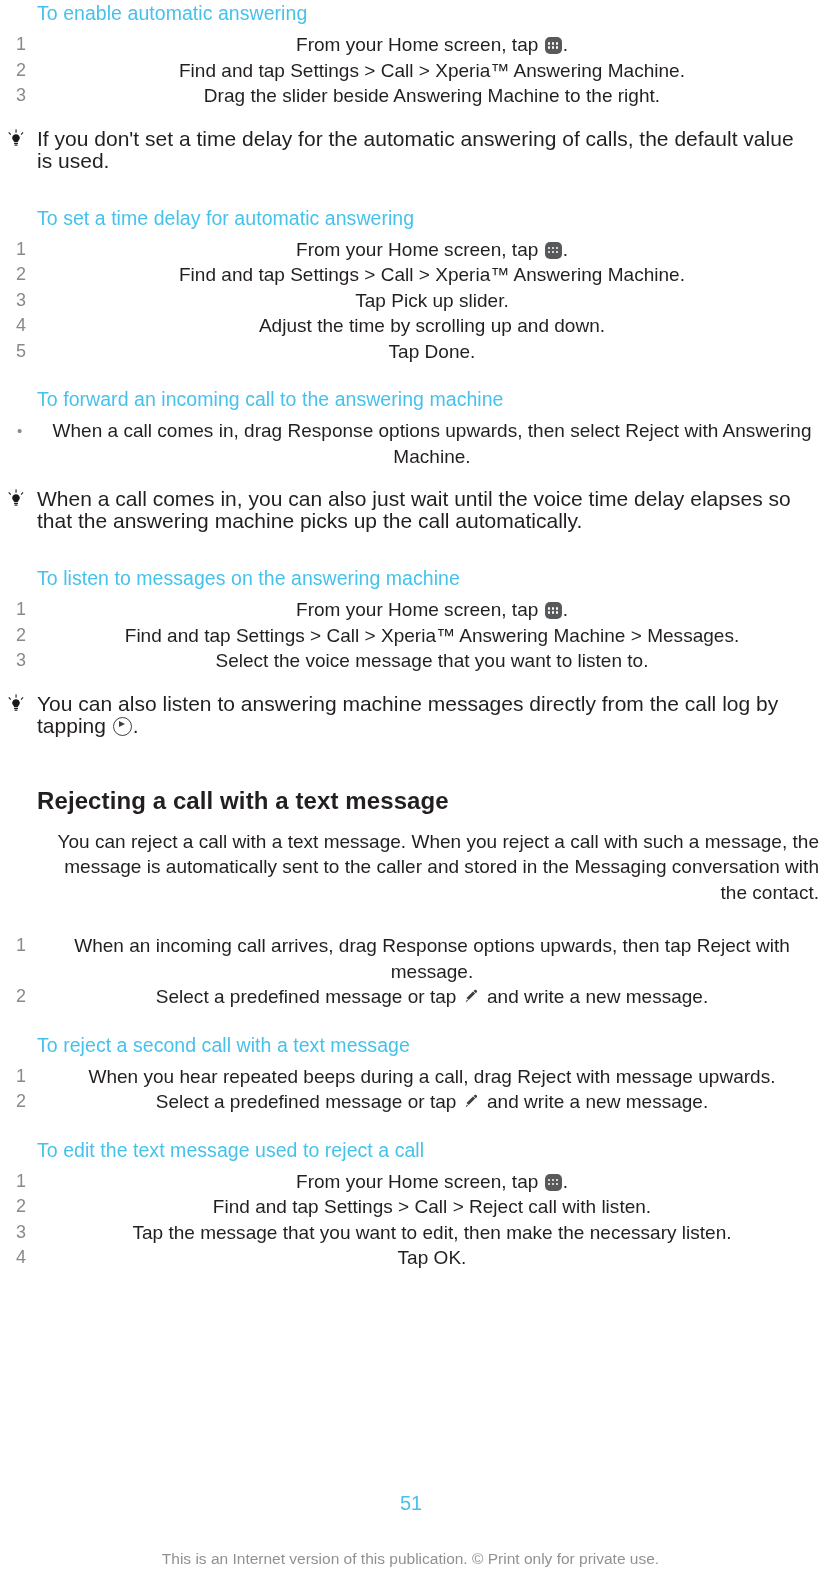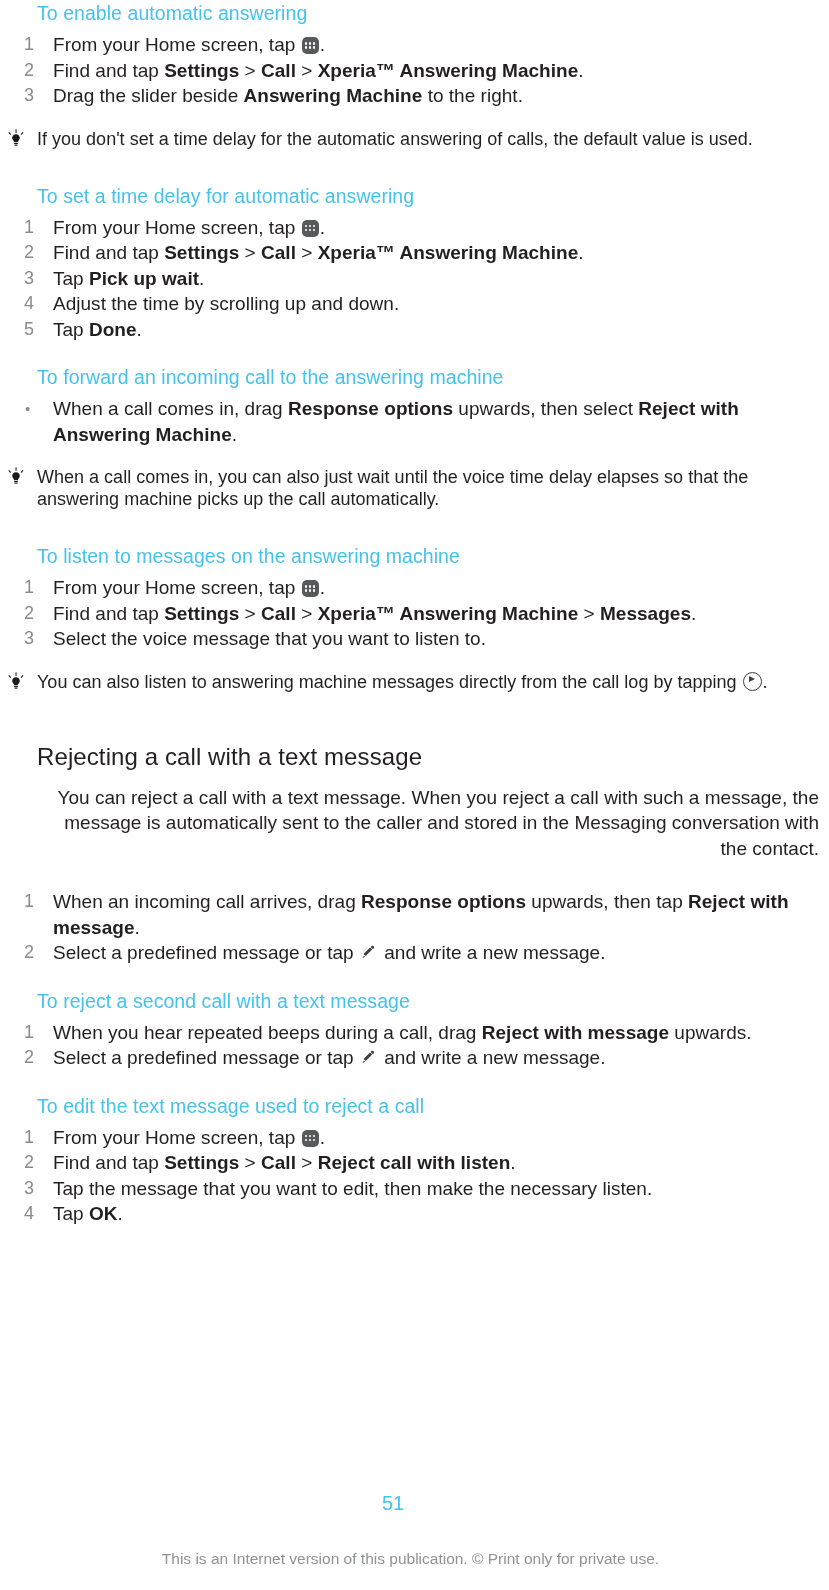--- a/index.html
+++ b/index.html
@@ -31,40 +31,41 @@
     line-height: 26px;
     margin: 0 0 6px 37px;
     font-weight: normal;
     letter-spacing: 0.05px;
   }
   .h-main {
     color: #231f20;
     font-size: 24px;
     line-height: 30px;
     margin: 0 0 13px 37px;
-    font-weight: normal;
+    font-weight: bold;
     letter-spacing: 0.1px;
   }
 
   
   .para {
     font-size: 19px;
     line-height: 25.5px;
     margin: 0 0 14px 37px;
     max-width: 786px;
     letter-spacing: 0.02px;
     text-align: right;
   }
 
   
   ol.steps, ul.steps {
     list-style: none;
-    margin: 0 0 0 16px;
+    margin: 0 0 0 8px;
     padding: 0;
     counter-reset: stepcount;
+    text-align: center;
   }
   ol.steps > li, ul.steps > li {
     position: relative;
     font-size: 19px;
     line-height: 25.5px;
     margin: 0 0 0 37px;
     padding: 0;
     letter-spacing: 0.02px;
   }
   ol.steps > li::before {
@@ -82,28 +83,28 @@
   ul.steps > li::before {
     content: "\2022";
     position: absolute;
     left: -28px;
     top: 0;
     color: #8a8a8a;
     font-size: 15px;
     line-height: 25.5px;
   }
 
-  b, .b { font-weight: bold; }
+  b, .b { font-weight: normal; }
 
   
   .tip {
     position: relative;
     margin: 19px 0 19px 37px;
     padding: 0 10px 0 0;
-    font-size: 18px;
+    font-size: 21px;
     line-height: 22px;
     max-width: 760px;
     letter-spacing: 0.01px;
   }
   .tip .bulb {
     position: absolute;
     left: -31px;
     top: 1px;
     width: 20px;
     height: 20px;
@@ -158,21 +159,21 @@
   .ico-pencil {
     width: 16px;
     height: 16px;
     margin: 0 2px;
     vertical-align: -2px;
   }
 
   
   .page-number {
     position: absolute;
-    left: 382px;
+    left: 400px;
     top: 1491px;
     color: #45c2ec;
     font-size: 20px;
     line-height: 24px;
   }
   .footer-note {
     position: absolute;
     left: 0;
     right: 8px;
     top: 1549px;
@@ -234,21 +235,21 @@
             <i style="left:11.2px;top:5px"></i>
         <i style="left:3.2px;top:9.4px"></i>
             <i style="left:7.2px;top:9.4px"></i>
             <i style="left:11.2px;top:9.4px"></i>
       </span></span><span>.</span>
     </li>
     <li>
       <span>Find and tap </span><b>Settings</b><span> &gt; </span><b>Call</b><span> &gt; </span><b>Xperia™ Answering Machine</b><span>.</span>
     </li>
     <li>
-      <span>Tap </span><b>Pick up wait</b><span>.</span>
+      <span>Tap </span><b>Pick up slider</b><span>.</span>
     </li>
     <li>
       <span>Adjust the time by scrolling up and down.</span>
     </li>
     <li>
       <span>Tap </span><b>Done</b><span>.</span>
     </li>
   </ol>
 
   <div class="gap-md"></div>

